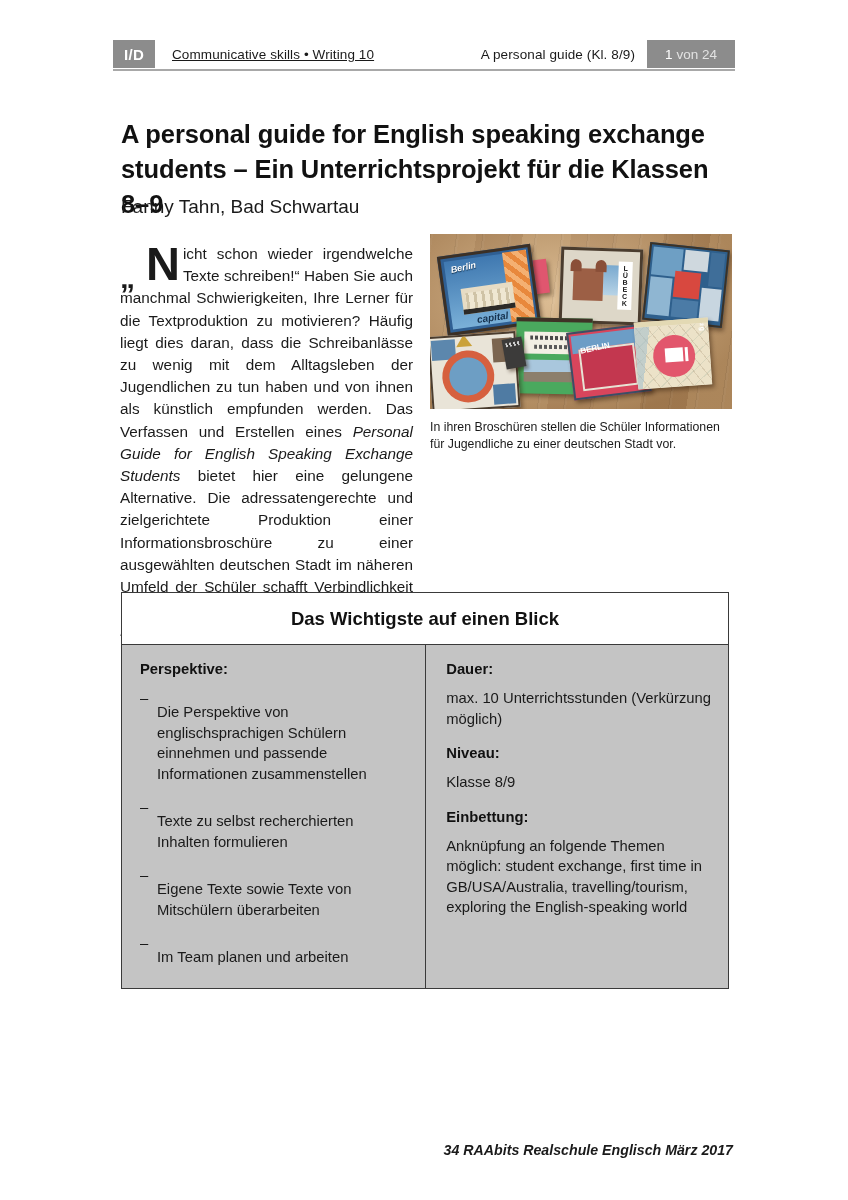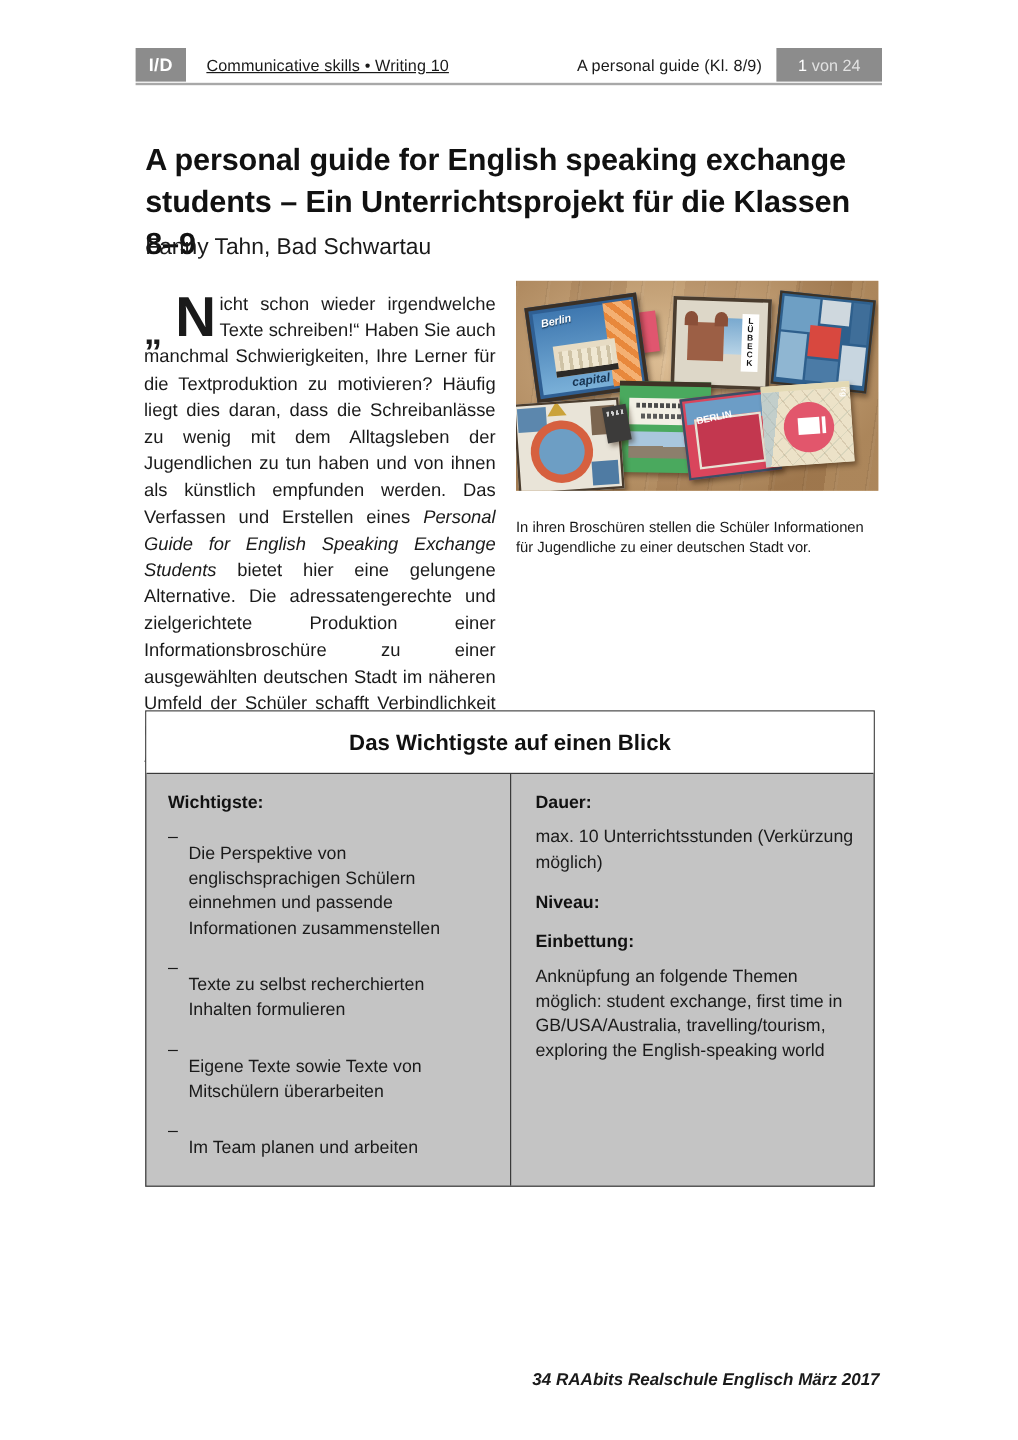--- a/index.html
+++ b/index.html
@@ -292,21 +292,20 @@
     background:repeating-linear-gradient(90deg,#cfcfcf 0 2px,rgba(0,0,0,0) 2px 4px);}
 
   .caption {
     position: absolute;
     left: 430px;
     top: 419px;
     width: 300px;
     font-size: 12.3px;
     line-height: 16.5px;
     color: #1a1a1a;
-    margin-top: 12px;
   }
 
   
   .infobox {
     position: absolute;
     left: 121px;
     top: 592px;
     width: 608px;
     border: 1.5px solid #3a3a3a;
     background: #c4c4c4;
@@ -467,21 +466,21 @@
     <div class="bro bro-small"></div>
   </div>
 
   <div class="caption">In ihren Broschüren stellen die Schüler Informationen für Jugendliche zu einer deutschen Stadt vor.</div>
 
   <div class="infobox">
     <div class="ib-title">Das Wichtigste auf einen Blick</div>
     <div class="ib-cols">
 
       <div class="ib-col ib-col-left">
-        <div class="ib-h">Wichtigste:</div>
+        <div class="ib-h">Perspektive:</div>
         <ul class="ib-list">
           <li class="ib-li">
             <span class="ib-dash">–</span>
             <span class="ib-txt">Die Perspektive von englischsprachigen Schülern einnehmen und passende Informationen zusammenstellen</span>
           </li>
           <li class="ib-li">
             <span class="ib-dash">–</span>
             <span class="ib-txt">Texte zu selbst recherchierten Inhalten formulieren</span>
           </li>
           <li class="ib-li">
@@ -492,20 +491,21 @@
             <span class="ib-dash">–</span>
             <span class="ib-txt">Im Team planen und arbeiten</span>
           </li>
         </ul>
       </div>
 
       <div class="ib-col ib-col-right">
         <div class="ib-h">Dauer:</div>
         <p class="ib-p">max. 10 Unterrichtsstunden (Verkürzung möglich)</p>
         <div class="ib-h spaced">Niveau:</div>
+        <p class="ib-p">Klasse 8/9</p>
         <div class="ib-h spaced">Einbettung:</div>
         <p class="ib-p">Anknüpfung an folgende Themen möglich: student exchange, first time in GB/USA/Australia, travelling/tourism, exploring the English-speaking world</p>
       </div>
 
     </div>
   </div>
 
   <div class="footer">34 RAAbits Realschule Englisch März 2017</div>
 
 </div>

